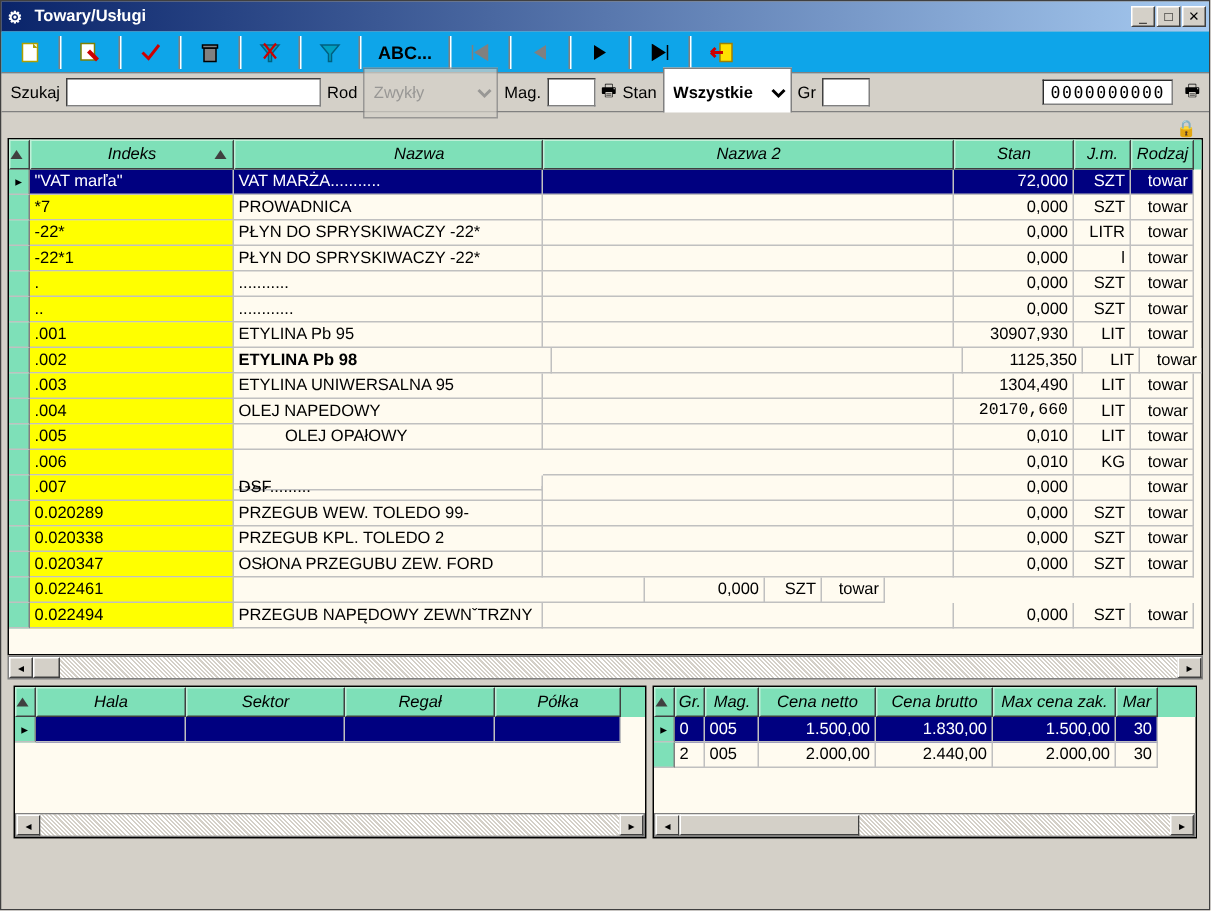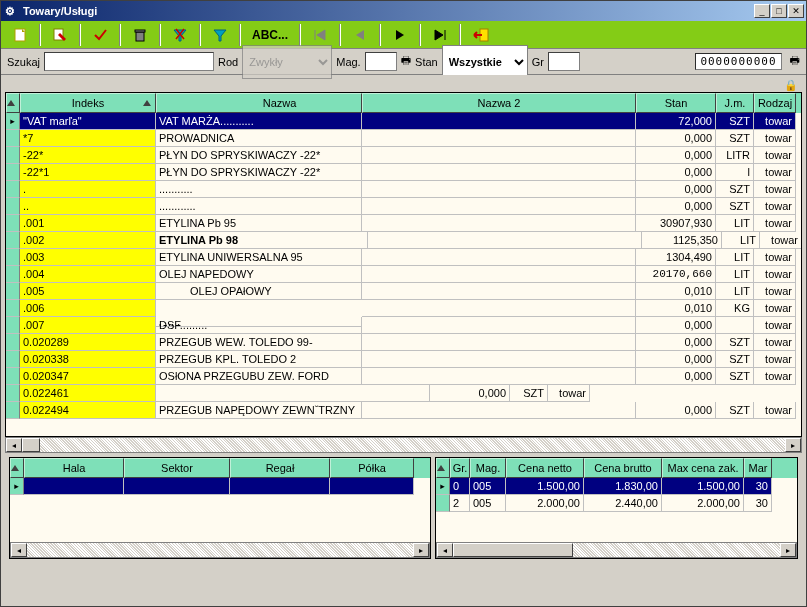--- a/index.html
+++ b/index.html
@@ -4,36 +4,36 @@
 <style>
 * { box-sizing: border-box; margin: 0; padding: 0; font-family: Tahoma, Arial, sans-serif; font-size: 11px; }
 html, body { width: 807px; height: 607px; overflow: hidden; }
 .window { width: 807px; height: 607px; background: #d4d0c8; border: 1px solid #404040; display: flex; flex-direction: column; }
 .titlebar { height: 20px; background: linear-gradient(to right, #0a246a, #a6caf0); color: #fff; display: flex; align-items: center; padding: 0 2px 0 4px; }
 .titlebar .title { flex: 1; font-weight: bold; padding-left: 18px; position: relative; }
 .titlebar .title::before { content: '⚙'; position: absolute; left: 0; top: 0; }
 .titlebar .winbtns { display: flex; gap: 1px; }
 .winbtn { width: 16px; height: 14px; background: #d4d0c8; border: 1px solid #fff; border-right-color: #404040; border-bottom-color: #404040; display: flex; align-items: center; justify-content: center; font-size: 9px; font-family: Arial; color: #000; }
 
-.toolbar { height: 28px; background: #84cc16; display: flex; align-items: center; padding: 2px 6px; border-bottom: 1px solid #808080; gap: 2px; }
+.toolbar { height: 28px; background: #0ea5e9; display: flex; align-items: center; padding: 2px 6px; border-bottom: 1px solid #808080; gap: 2px; }
 .tbtn { min-width: 26px; height: 24px; border: 1px solid transparent; display: flex; align-items: center; justify-content: center; padding: 0 4px; cursor: pointer; }
 .tsep { width: 2px; height: 22px; border-left: 1px solid #808080; border-right: 1px solid #fff; margin: 0 4px; }
 .abc { font-weight: bold; color: #000; font-size: 12px; }
 
 .searchbar { height: 26px; background: #d4d0c8; display: flex; align-items: center; padding: 2px 6px; border-bottom: 1px solid #808080; gap: 4px; }
 .searchbar label { font-size: 11px; }
 .searchbar input[type="text"] { height: 19px; border: 1px solid #808080; border-top-color: #404040; border-left-color: #404040; background: #fff; padding: 0 3px; }
 .searchbar select { height: 34px; border: 1px solid #808080; background: #d4d0c8; padding: 0 2px; }
 .counter { border: 1px inset #808080; background: #fff; padding: 1px 4px; font-family: monospace; letter-spacing: 1px; margin-left: auto; }
 
 .gridarea { flex: 1; background: #d4d0c8; padding: 2px 4px; display: flex; flex-direction: column; overflow: hidden; }
 .lockrow { display: flex; justify-content: flex-end; padding: 2px 4px 0 0; }
 .grid { border: 1px solid #000; background: #fffbf0; display: flex; flex-direction: column; height: 345px; }
 .ghead { display: flex; height: 20px; background: #7ee0b8; }
-.gh { border: 1px solid #404040; border-top-color: #c0f0d8; border-left-color: #c0f0d8; display: flex; align-items: center; justify-content: center; font-weight: normal; color: #000; position: relative; }
+.gh { border: 1px solid #404040; border-top-color: #c0f0d8; border-left-color: #c0f0d8; display: flex; align-items: center; justify-content: center; font-weight: normal; color: #000; position: relative; font-style: italic; }
 .gh.sort::after { content: ''; position: absolute; right: 4px; top: 50%; transform: translateY(-50%); width: 0; height: 0; border-left: 4px solid transparent; border-right: 4px solid transparent; border-bottom: 6px solid #404040; }
 .gbody { flex: 1; overflow: hidden; }
 .grow { display: flex; height: 17px; }
 .gc { border-right: 1px solid #c0c0c0; border-bottom: 1px solid #c0c0c0; padding: 1px 3px; overflow: hidden; white-space: nowrap; display: flex; align-items: center; }
 .gc.num { justify-content: flex-end; }
 .gc.idx { background: #ffff00; }
 .grow.sel .gc { background: #000080 !important; color: #fff; }
 .grow.sel .gc.idx { background: #000080 !important; }
 .rowhdr { width: 14px; border-right: 1px solid #808080; border-bottom: 1px solid #c0c0c0; background: #7ee0b8; display: flex; align-items: center; justify-content: center; }
 .rowhdr.sel { background: #7ee0b8; }

